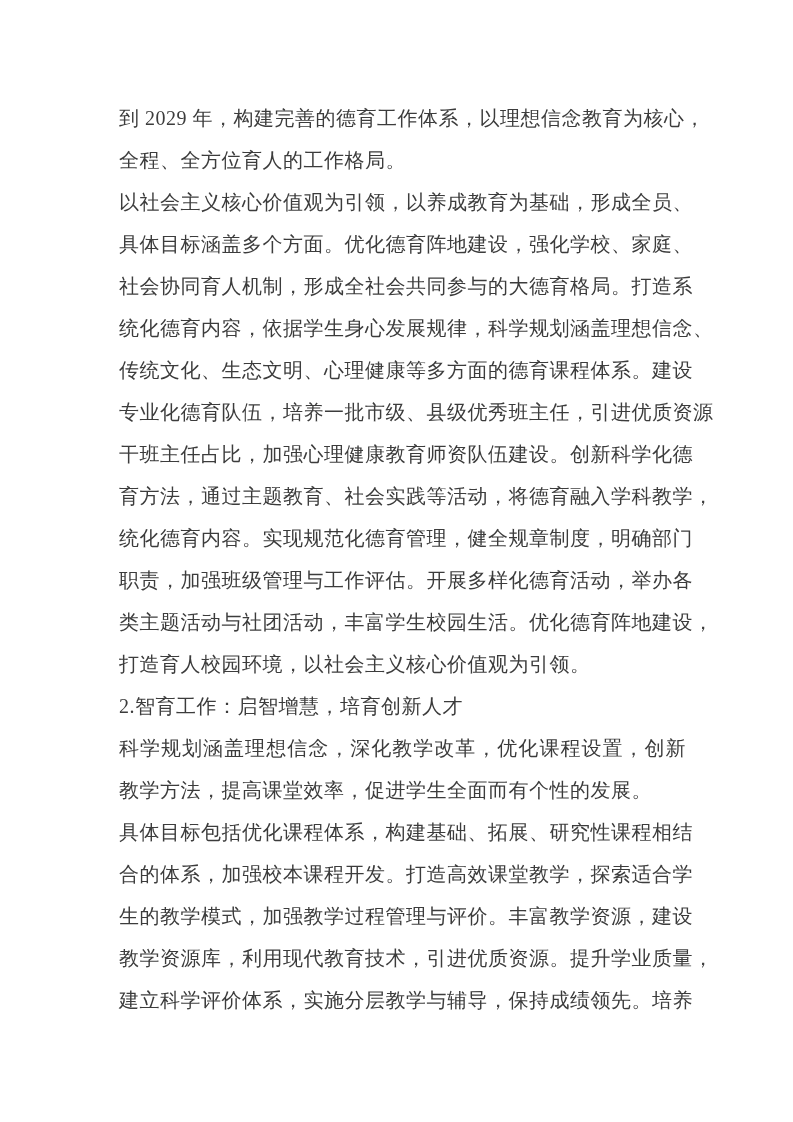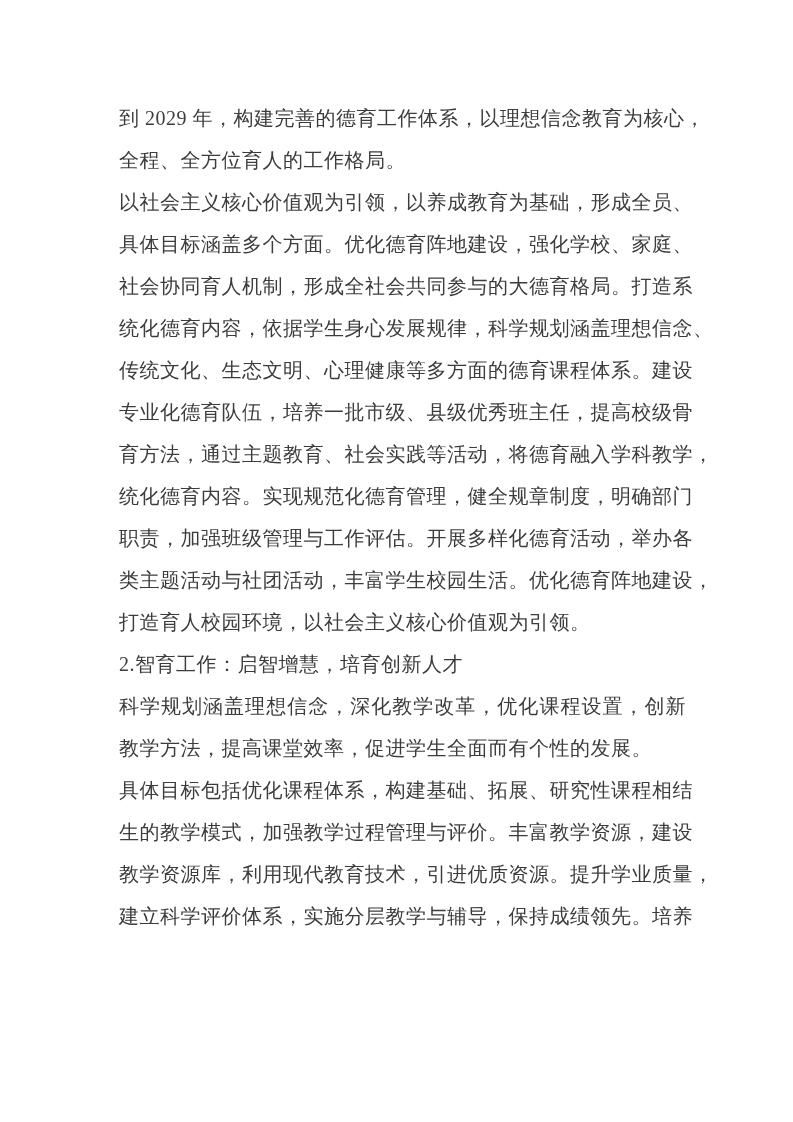--- a/index.html
+++ b/index.html
@@ -58,34 +58,36 @@
       <div class="paragraph">
         <div class="line">到 2029 年，构建完善的德育工作体系，以理想信念教育为核心，</div>
         <div class="line para-end">全程、全方位育人的工作格局。</div>
         <div class="line">以社会主义核心价值观为引领，以养成教育为基础，形成全员、</div>
       </div>
       <div class="paragraph">
         <div class="line">具体目标涵盖多个方面。优化德育阵地建设，强化学校、家庭、</div>
         <div class="line">社会协同育人机制，形成全社会共同参与的大德育格局。打造系</div>
         <div class="line">统化德育内容，依据学生身心发展规律，科学规划涵盖理想信念、</div>
         <div class="line">传统文化、生态文明、心理健康等多方面的德育课程体系。建设</div>
-        <div class="line">专业化德育队伍，培养一批市级、县级优秀班主任，提高校级骨</div>
+        <div class="line">专业化德育队伍，培养一批市级、县级优秀班主任，引进优质资源</div>
+        <div class="line">干班主任占比，加强心理健康教育师资队伍建设。创新科学化德</div>
         <div class="line">育方法，通过主题教育、社会实践等活动，将德育融入学科教学，</div>
         <div class="line">统化德育内容。实现规范化德育管理，健全规章制度，明确部门</div>
         <div class="line">职责，加强班级管理与工作评估。开展多样化德育活动，举办各</div>
         <div class="line">类主题活动与社团活动，丰富学生校园生活。优化德育阵地建设，</div>
         <div class="line para-end">打造育人校园环境，以社会主义核心价值观为引领。</div>
       </div>
       <div class="paragraph">
         <div class="line para-end">2.智育工作：启智增慧，培育创新人才</div>
       </div>
       <div class="paragraph">
         <div class="line">科学规划涵盖理想信念，深化教学改革，优化课程设置，创新</div>
         <div class="line para-end">教学方法，提高课堂效率，促进学生全面而有个性的发展。</div>
       </div>
       <div class="paragraph">
         <div class="line">具体目标包括优化课程体系，构建基础、拓展、研究性课程相结</div>
+        <div class="line">合的体系，加强校本课程开发。打造高效课堂教学，探索适合学</div>
         <div class="line">生的教学模式，加强教学过程管理与评价。丰富教学资源，建设</div>
         <div class="line">教学资源库，利用现代教育技术，引进优质资源。提升学业质量，</div>
         <div class="line">建立科学评价体系，实施分层教学与辅导，保持成绩领先。培养</div>
       </div>
     </div>
 </div>
 
 </body></html>

